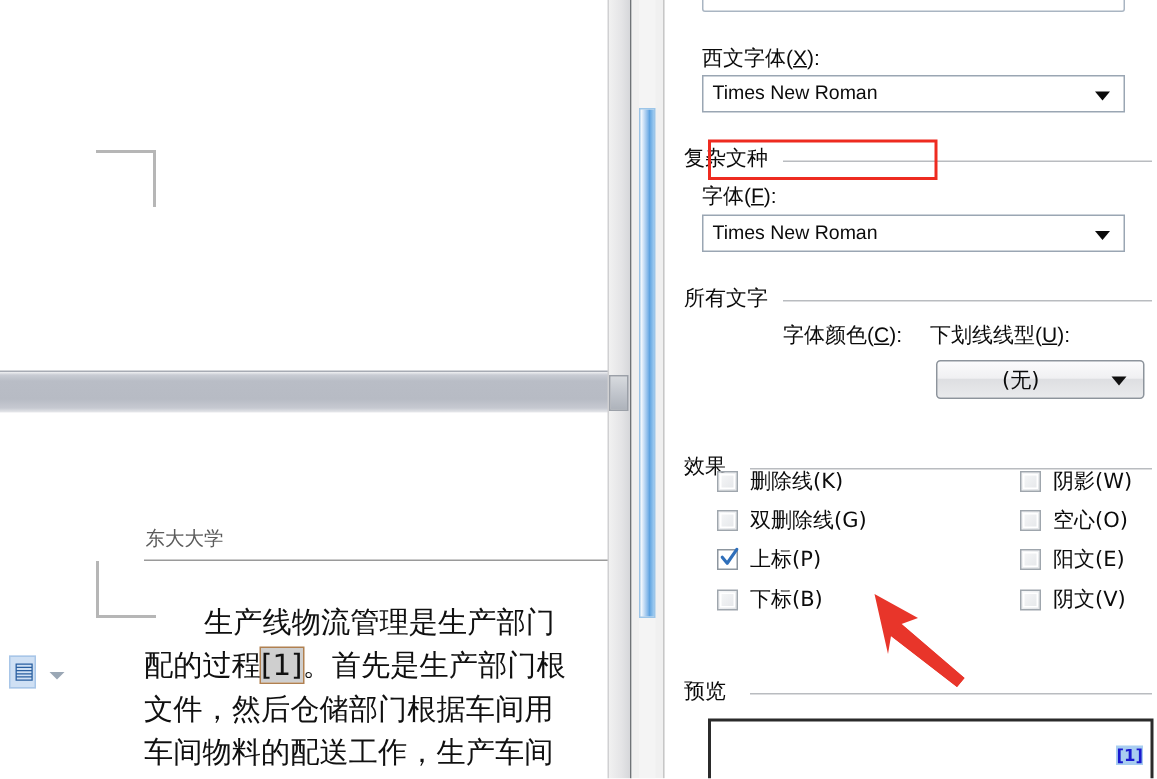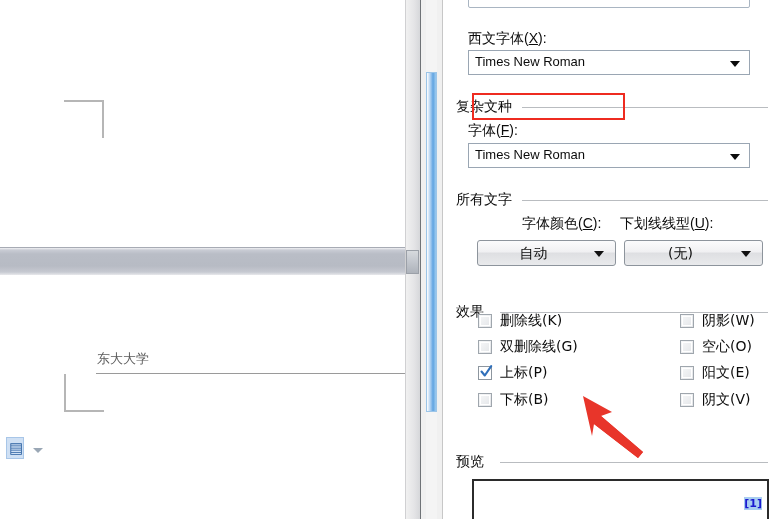--- a/index.html
+++ b/index.html
@@ -345,20 +345,26 @@
   <div id="page-top"></div>
   <div id="page-gap"></div>
   <div id="page-bottom"></div>
 
   <div class="corner-mark" id="corner-tr-1"></div>
   <div class="corner-mark" id="corner-tr-2"></div>
 
   <div id="header-text">东大大学</div>
   <div id="header-rule"></div>
 
+  <div id="body-text">
+    <span class="ln indent"><span>生产线物流管理是生产部门</span></span>
+    <span class="ln"><span>配的过程</span><span class="ref-sel">[1]</span><span>。首先是生产部门根</span></span>
+    <span class="ln"><span>文件，然后仓储部门根据车间用</span></span>
+    <span class="ln"><span>车间物料的配送工作，生产车间</span></span>
+  </div>
 
   <div id="paste-tag">
     <span class="glyph">▤</span>
   </div>
   <div id="paste-tag-caret"></div>
 </div>
 
 <div id="doc-scroll"></div>
 <div id="doc-scroll-thumb"></div>
 
@@ -389,24 +395,20 @@
       <span class="arrow"></span>
     </div>
 
     <div class="grp" style="left:12px; top:190px;">
       <span class="txt">所有文字</span>
       <span class="rule" style="left:66px; width:246px;"></span>
     </div>
     <div class="fld-label" style="left:30px; top:215px;margin-left:48px;"><span>字体颜色(</span><span class="ul">C</span><span>):</span></div>
     <div class="fld-label" style="left:176px; top:215px;"><span>下划线线型(</span><span class="ul">U</span><span>):</span></div>
 
-    <div class="btncombo" style="left:33px; top:240px; width:139px;">
-      <span class="val">自动</span>
-      <span class="arrow"></span>
-    </div>
     <div class="btncombo" style="left:180px; top:240px; width:139px;">
       <span class="val">(无)</span>
       <span class="arrow"></span>
     </div>
 
     <div class="grp" style="left:12px; top:287px;margin-top:15px;">
       <span class="txt">效果</span>
       <span class="rule" style="left:44px; width:268px;"></span>
     </div>
 

